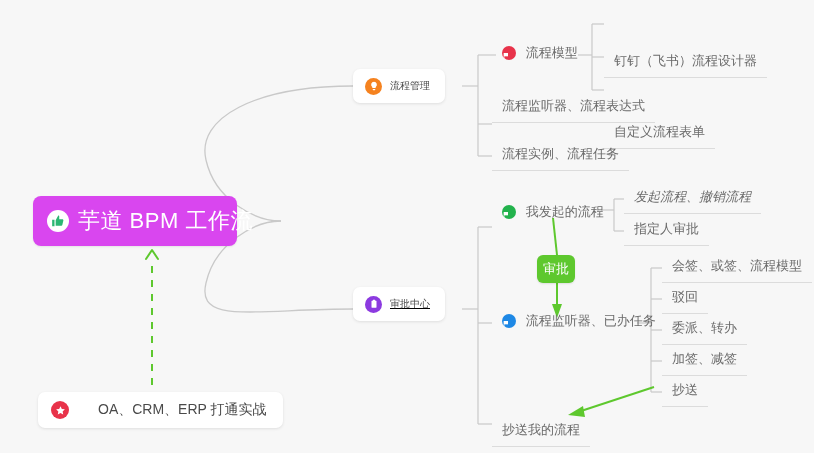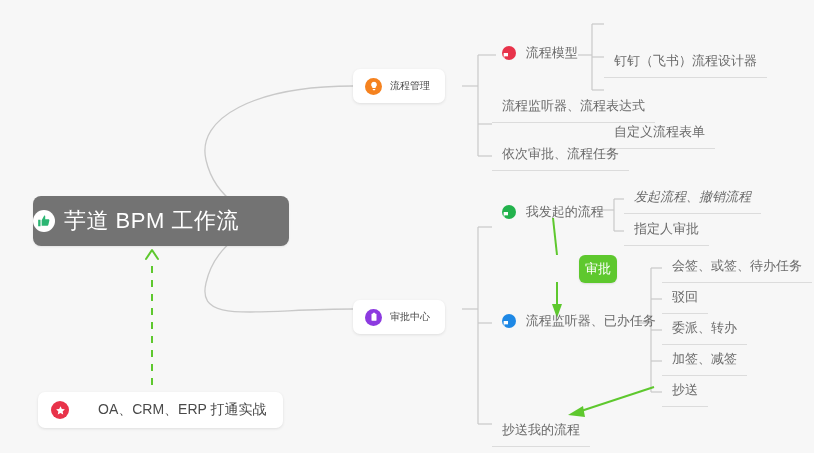--- a/index.html
+++ b/index.html
@@ -10,25 +10,26 @@
     overflow:hidden;
     position:relative;
   }
   #canvas{position:relative;width:814px;height:453px;}
   svg.links{position:absolute;left:0;top:0;width:814px;height:453px;pointer-events:none;}
 
   
   .root-node{
     position:absolute;
     left:33px;top:196px;
-    width:256px;height:50px;
-    background:#737373;
+    width:204px;height:50px;
+    background:#d946ef;
     border-radius:8px;
     box-sizing:border-box;
     display:flex;align-items:center;
+    padding-left:14px;
     box-shadow:0 1px 2px rgba(0,0,0,.08);
   }
   .root-label{
     color:#ffffff;font-size:22px;letter-spacing:.5px;margin-left:9px;
     white-space:nowrap;
   }
 
   
   .branch-node{
     position:absolute;
@@ -71,21 +72,20 @@
 
   
   .anno-box{
     position:absolute;
     background:#5ec82e;
     border-radius:6px;
     color:#ffffff;
     font-size:13px;
     display:flex;align-items:center;justify-content:center;
     box-shadow:0 1px 2px rgba(0,0,0,.10);
-    margin-left:42px;
   }
 
   
   .circ-ico{
     width:17px;height:17px;border-radius:50%;
     display:inline-flex;align-items:center;justify-content:center;
     flex:0 0 auto;
   }
   .circ-ico svg{display:block;}
   .root-ico{
@@ -184,24 +184,24 @@
     <span>钉钉（飞书）流程设计器</span>
   </div>
   <div class="leaf underlined" style="left:604px;top:78px;margin-top:44px;">
     <span>自定义流程表单</span>
   </div>
 
   <div class="leaf underlined" style="left:492px;top:96px;">
     <span>流程监听器、流程表达式</span>
   </div>
   <div class="leaf underlined" style="left:492px;top:144px;">
-    <span>依次审批、流程任务</span>
-  </div>
-
-  <div class="branch-node" style="left:353px;top:300px;">
+    <span>流程实例、流程任务</span>
+  </div>
+
+  <div class="branch-node" style="left:353px;top:287px;text-decoration:underline;">
     <span class="circ-ico" style="background:#8c3ae0;">
       <svg width="10" height="10" viewBox="0 0 24 24" fill="#ffffff">
         <path d="M7 4h10a1 1 0 0 1 1 1v15a1 1 0 0 1-1 1H7a1 1 0 0 1-1-1V5a1 1 0 0 1 1-1z"></path>
         <rect x="9" y="2" width="6" height="3" rx="1" fill="#ffffff"></rect>
       </svg>
     </span>
     <span class="branch-label">审批中心</span>
   </div>
 
   <div class="leaf" style="left:492px;top:202px;">
@@ -228,21 +228,21 @@
     <span class="leaf-ico ico" style="background:#1e88e5;">
       <svg width="8" height="8" viewBox="0 0 24 24" fill="#ffffff">
           <path d="M6 3h12v10H6z"></path>
           <rect x="5" y="3" width="2" height="18"></rect>
         </svg>
     </span>
     <span>流程监听器、已办任务</span>
   </div>
 
   <div class="leaf underlined" style="left:662px;top:256px;">
-    <span>会签、或签、待办任务</span>
+    <span>会签、或签、流程模型</span>
   </div>
   <div class="leaf underlined" style="left:662px;top:287px;">
     <span>驳回</span>
   </div>
   <div class="leaf underlined" style="left:662px;top:318px;">
     <span>委派、转办</span>
   </div>
   <div class="leaf underlined" style="left:662px;top:349px;">
     <span>加签、减签</span>
   </div>

